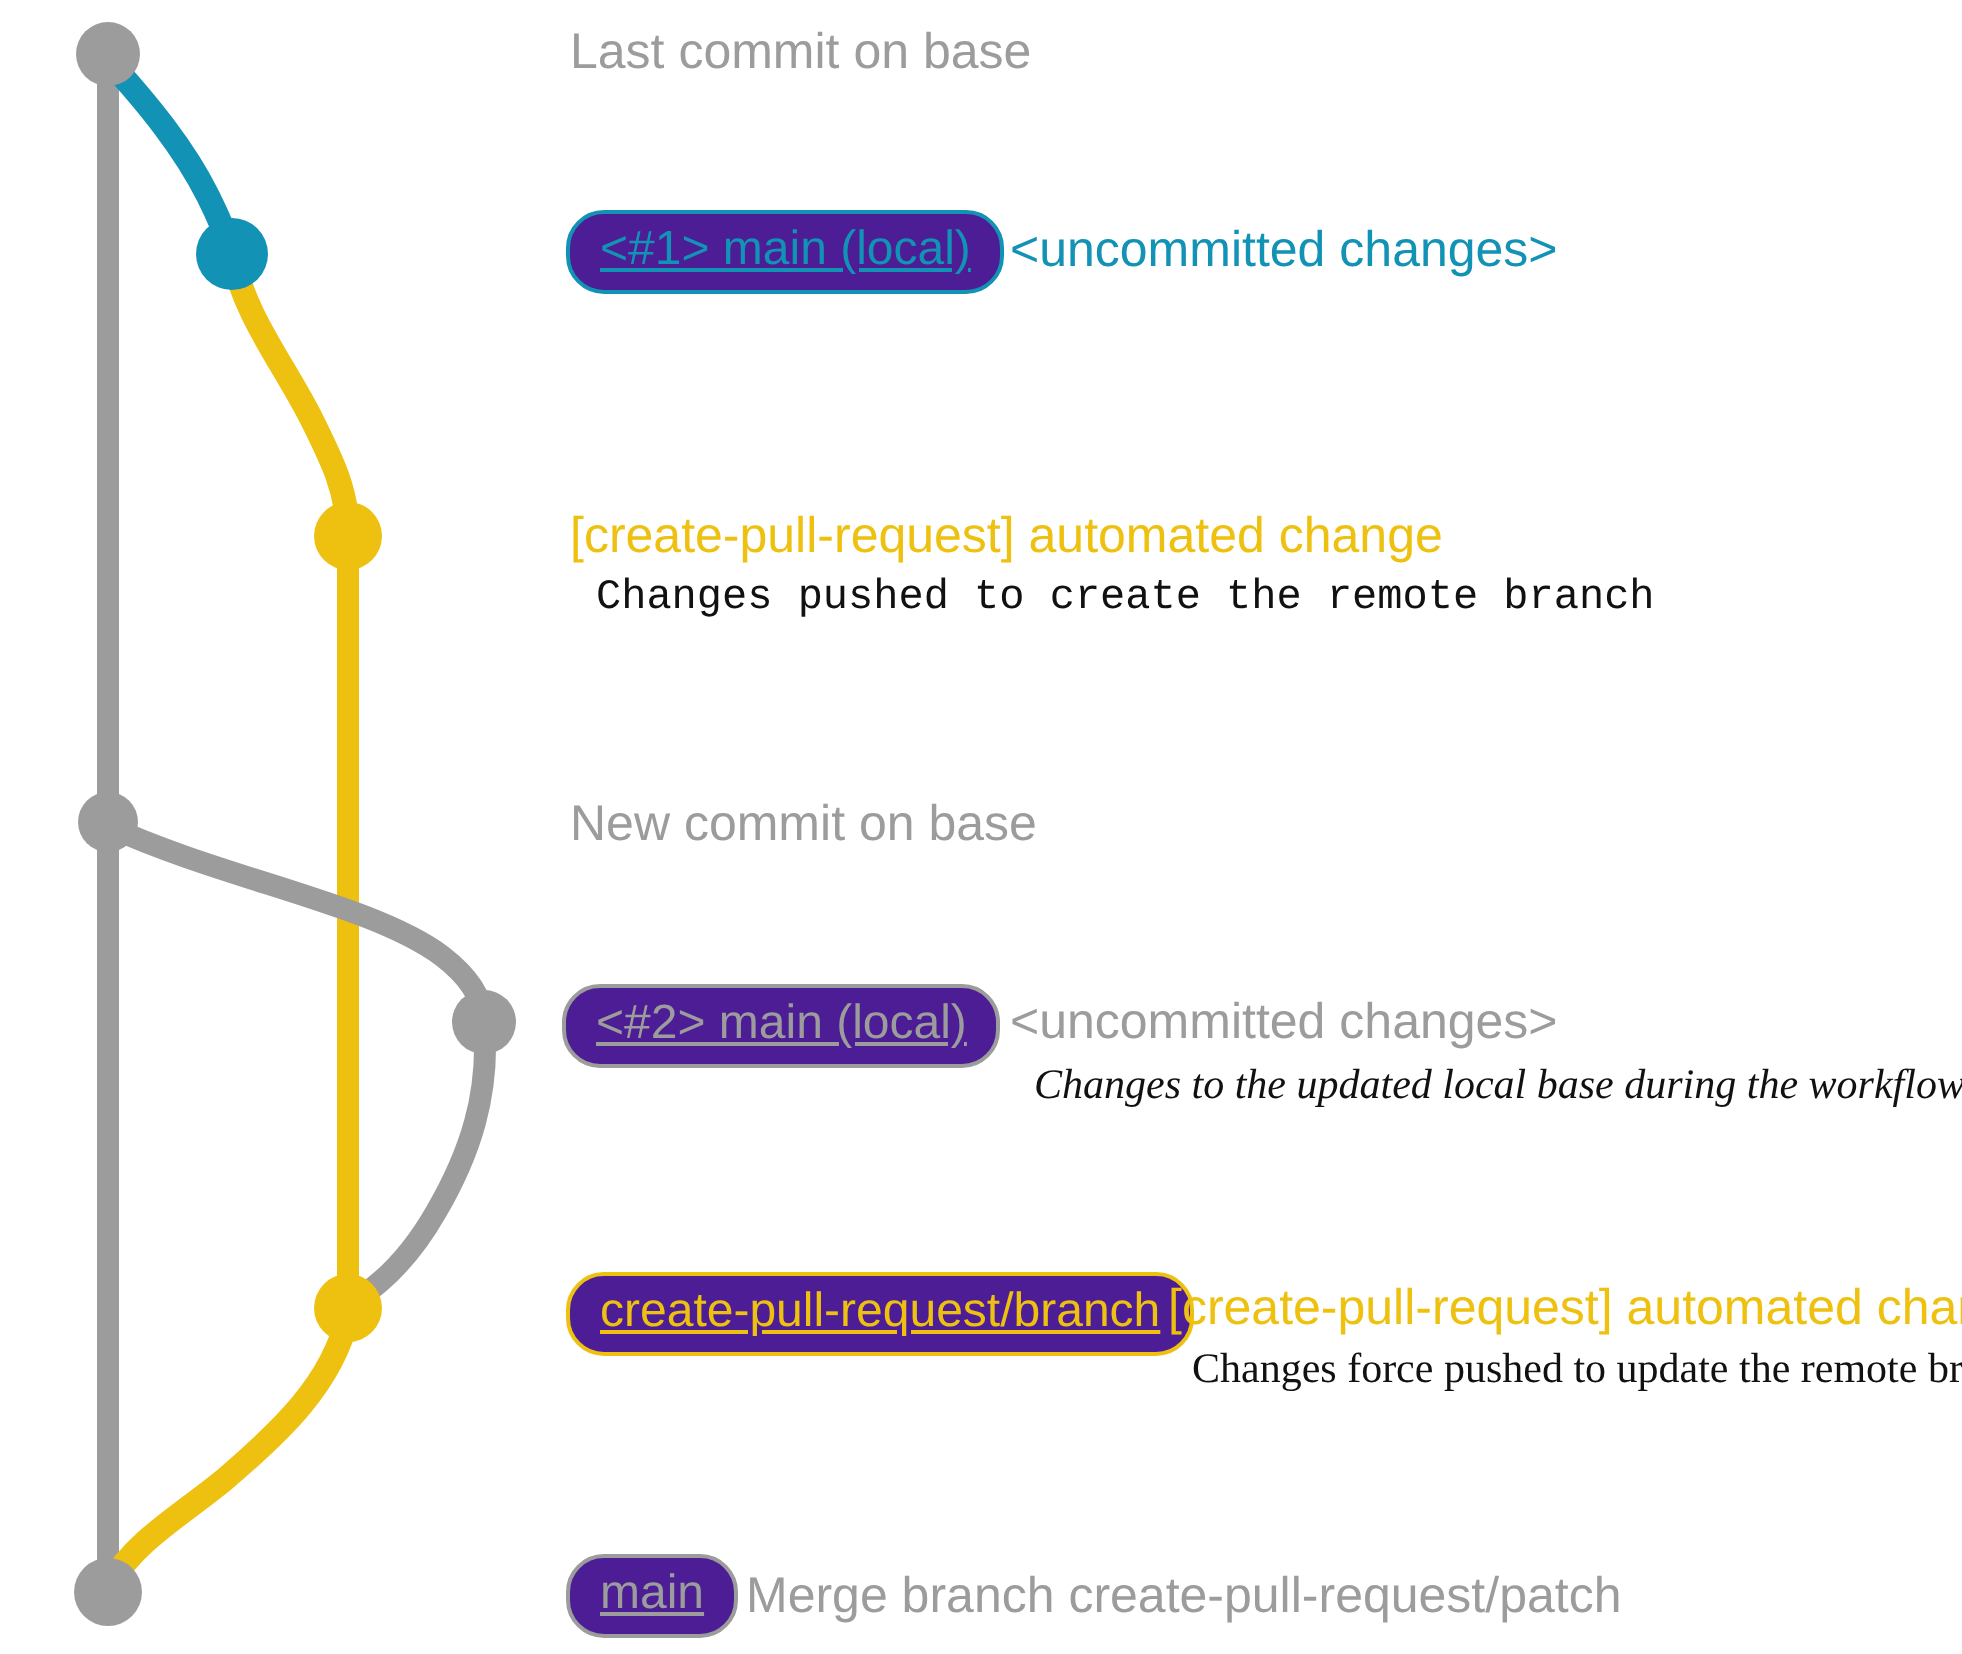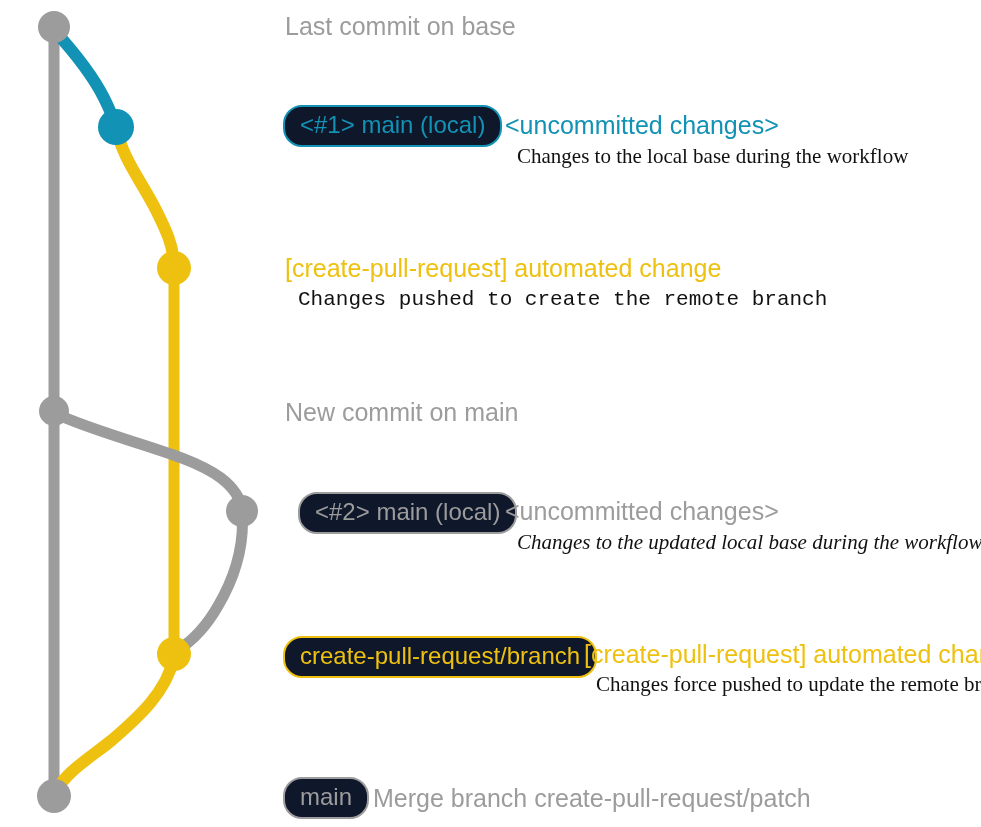--- a/index.html
+++ b/index.html
@@ -33,22 +33,23 @@
     color: #111111;
     font-family: "Liberation Serif", serif;
   }
   .badge {
     display: inline-block;
     border: 2px solid;
     border-radius: 19px;
     padding: 4px 15px 6px 15px;
     font-size: 24px;
     line-height: 1.15;
-    background: #0f172a;
+    background: #4c1d95;
     font-family: "Liberation Sans", sans-serif;
+    text-decoration: underline;
   }
 </style>
 </head>
 <body>
 
 <div class="canvas">
 
   <svg class="graph-svg" width="250" height="827" viewBox="0 0 250 827">
 
     <path d="M26,27 L26,796" fill="none" stroke-width="11" stroke-linecap="round" stroke="#9c9c9c"></path>
@@ -71,28 +72,27 @@
     <circle cx="26" cy="411" r="15" fill="#9c9c9c"></circle>
     <circle cx="214" cy="511" r="16" fill="#9c9c9c"></circle>
     <circle cx="146" cy="654" r="17" fill="#eec110"></circle>
     <circle cx="26" cy="796" r="17" fill="#9c9c9c"></circle>
   </svg>
 
   <div class="abs heading" style="left:257px; top:13px; color:#9c9c9c;">Last commit on base</div>
 
   <div class="abs badge" style="left:255px; top:105px; color:#1292b4; border-color:#1292b4;">&lt;#1&gt; main (local)</div>
   <div class="abs heading" style="left:477px; top:112px; color:#1292b4;">&lt;uncommitted changes&gt;</div>
-  <div class="abs desc" style="left:489px; top:145px;">Changes to the local base during the workflow</div>
 
   <div class="abs heading" style="left:257px; top:255px; color:#eec110;">[create-pull-request] automated change</div>
   <div class="abs desc" style="left:270px; top:288px;font-family:Liberation Mono, monospace;">Changes pushed to create the remote branch</div>
 
-  <div class="abs heading" style="left:257px; top:399px; color:#9c9c9c;">New commit on main</div>
+  <div class="abs heading" style="left:257px; top:399px; color:#9c9c9c;">New commit on base</div>
 
-  <div class="abs badge" style="left:270px; top:492px; color:#9c9c9c; border-color:#9c9c9c;">&lt;#2&gt; main (local)</div>
+  <div class="abs badge" style="left:253px; top:492px; color:#9c9c9c; border-color:#9c9c9c;">&lt;#2&gt; main (local)</div>
   <div class="abs heading" style="left:477px; top:498px; color:#9c9c9c;">&lt;uncommitted changes&gt;</div>
   <div class="abs desc" style="left:489px; top:531px;font-style:italic;">Changes to the updated local base during the workflow</div>
 
   <div class="abs badge" style="left:255px; top:636px; color:#eec110; border-color:#eec110;">create-pull-request/branch</div>
   <div class="abs heading" style="left:556px; top:641px; color:#eec110;">[create-pull-request] automated change</div>
   <div class="abs desc" style="left:568px; top:673px;">Changes force pushed to update the remote branch</div>
 
   <div class="abs heading" style="left:345px; top:785px; color:#9c9c9c;">Merge branch create-pull-request/patch</div>
   <div class="abs badge" style="left:255px; top:777px; color:#9c9c9c; border-color:#9c9c9c;">main</div>
 

